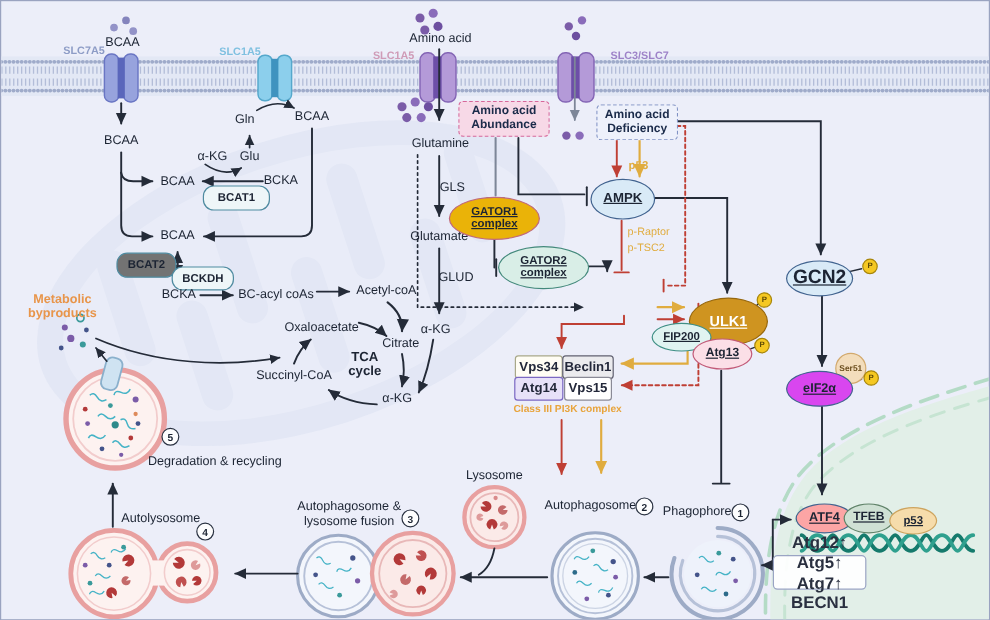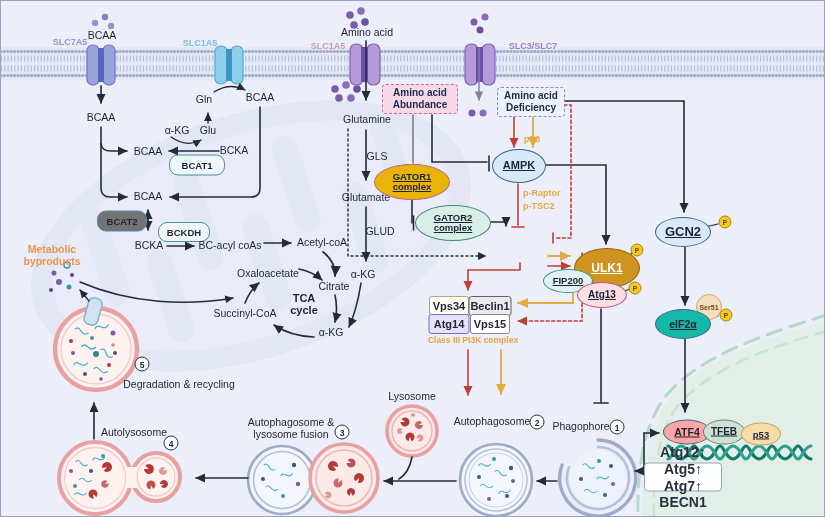--- a/index.html
+++ b/index.html
@@ -3,21 +3,21 @@
 <meta charset="utf-8">
 <style>
   html,body{margin:0;padding:0;background:#c9cede;}
   #canvas{position:relative;width:825px;height:517px;background:#eceef9;overflow:hidden;
           border:1px solid #9aa3c0;box-sizing:border-box;
           font-family:"Liberation Sans",sans-serif;}
   #bg{position:absolute;left:0;top:0;}
   .c{position:absolute;transform:translate(-50%,-50%);white-space:nowrap;font-size:10.5px;
      color:#1c2433;font-weight:500;text-align:center;line-height:1.12;z-index:3;}
   .l{position:absolute;transform:translate(0,-50%);white-space:nowrap;font-size:9px;
-     font-weight:700;z-index:3;}
+     font-weight:400;z-index:3;}
   .oval{position:absolute;transform:translate(-50%,-50%);display:flex;flex-direction:column;
      align-items:center;justify-content:center;border-radius:50%;font-weight:600;z-index:3;
      line-height:1.02;color:#1c2433;text-decoration:underline;}
   .pill{position:absolute;transform:translate(-50%,-50%);display:flex;align-items:center;
      justify-content:center;border-radius:9px;font-weight:600;z-index:3;color:#1c2433;}
   .ebox{position:absolute;transform:translate(-50%,-50%);display:flex;flex-direction:column;
      align-items:center;justify-content:center;border-radius:4px;font-weight:600;font-size:10px;
      line-height:1.18;color:#1b2b4a;z-index:3;text-align:center;}
   .sbox{position:absolute;transform:translate(-50%,-50%);display:flex;align-items:center;
      justify-content:center;font-weight:600;font-size:11px;border-radius:3px;z-index:3;color:#23283a;}
@@ -341,21 +341,21 @@
 <div class="c" style="left:100px;top:117px">BCAA</div>
 <div class="c" style="left:203px;top:99px">Gln</div>
 <div class="c" style="left:259px;top:97px">BCAA</div>
 <div class="c" style="left:176px;top:130px">α-KG</div>
 <div class="c" style="left:207px;top:130px">Glu</div>
 <div class="c" style="left:147px;top:151px">BCAA</div>
 <div class="c" style="left:233px;top:150px">BCKA</div>
 <div class="pill" style="left:196px;top:164px;width:54px;height:19px;font-size:9.5px;background:#eef6f8;border:1.3px solid #4f8ba0">BCAT1</div>
 <div class="c" style="left:147px;top:196px">BCAA</div>
 <div class="pill" style="left:121px;top:220px;width:48px;height:19px;font-size:9.5px;background:#737373;border:1.3px solid #4f8ba0">BCAT2</div>
-<div class="pill" style="left:183px;top:231px;width:50px;height:18px;font-size:9.5px;background:#eef6f8;border:1.3px solid #4f8ba0">BCKDH</div>
+<div class="pill" style="left:168px;top:231px;width:50px;height:18px;font-size:9.5px;background:#eef6f8;border:1.3px solid #4f8ba0">BCKDH</div>
 <div class="c" style="left:148px;top:245px">BCKA</div>
 <div class="c" style="left:229px;top:245px">BC-acyl coAs</div>
 <div class="c" style="left:321px;top:242px">Acetyl-coA</div>
 <div class="c" style="left:267px;top:273px">Oxaloacetate</div>
 <div class="c" style="left:333px;top:286px">Citrate</div>
 <div class="c" style="left:303px;top:303px;font-weight:700;font-size:11px">
   <div>TCA</div>
   <div>cycle</div>
 </div>
 <div class="c" style="left:330px;top:332px">α-KG</div>
@@ -397,24 +397,24 @@
 <div class="oval" style="left:601px;top:294px;width:48px;height:24px;font-size:10px;background:#fbdfe7;border:1.4px solid #c25a78">Atg13</div>
 <div class="pbadge" style="left:636px;top:249px">P</div>
 <div class="pbadge" style="left:634px;top:287px">P</div>
 
 <div class="sbox" style="left:448px;top:305px;width:38px;height:18px;background:#fffdf4;border:1.2px solid #a8a88a">Vps34</div>
 <div class="sbox" style="left:489px;top:305px;width:41px;height:18px;background:#ebebee;border:1.2px solid #606070">Beclin1</div>
 <div class="sbox" style="left:448px;top:323px;width:39px;height:18px;background:#e7e1f8;border:1.2px solid #7b68c2">Atg14</div>
 <div class="sbox" style="left:489px;top:323px;width:38px;height:18px;background:#ffffff;border:1.2px solid #8a8a96">Vps15</div>
 <div class="c" style="left:472px;top:340px;font-size:8.5px;font-weight:600;color:#e8a43c">Class III PI3K complex</div>
 
-<div class="oval" style="left:682px;top:231px;width:54px;height:28px;font-size:13px;background:#d9eaf7;border:1.4px solid #41638f">GCN2</div>
+<div class="oval" style="left:682px;top:231px;width:54px;height:28px;font-size:16px;background:#d9eaf7;border:1.4px solid #41638f">GCN2</div>
 <div class="pbadge" style="left:724px;top:221px">P</div>
 <div class="ser" style="left:708px;top:306px">Ser51</div>
-<div class="oval" style="left:682px;top:323px;width:54px;height:28px;font-size:10.5px;background:#14b8a6;border:1.4px solid #41638f">eIF2α</div>
+<div class="oval" style="left:682px;top:323px;width:54px;height:28px;font-size:10.5px;background:#d946ef;border:1.4px solid #41638f">eIF2α</div>
 <div class="pbadge" style="left:725px;top:314px">P</div>
 
 <div class="oval" style="left:686px;top:431px;width:46px;height:23px;font-size:10.5px;background:#fca5a5;border:1.4px solid #41638f">ATF4</div>
 <div class="oval" style="left:723px;top:431px;width:40px;height:23px;font-size:10px;background:#cfe1d4;border:1.4px solid #5f8268">TFEB</div>
 <div class="oval" style="left:760px;top:433px;width:38px;height:21px;font-size:9.5px;background:#f6dcab;border:1.4px solid #cda45f">p53</div>
 <div class="ebox" style="left:682px;top:476px;width:76px;height:27px;background:rgba(255,255,255,0.93);border:1.2px solid #9aa4c4;font-size:14px;color:#2a3040">
   <div>Atg12↑ Atg5↑</div>
   <div>Atg7↑ BECN1</div>
 </div>
 

